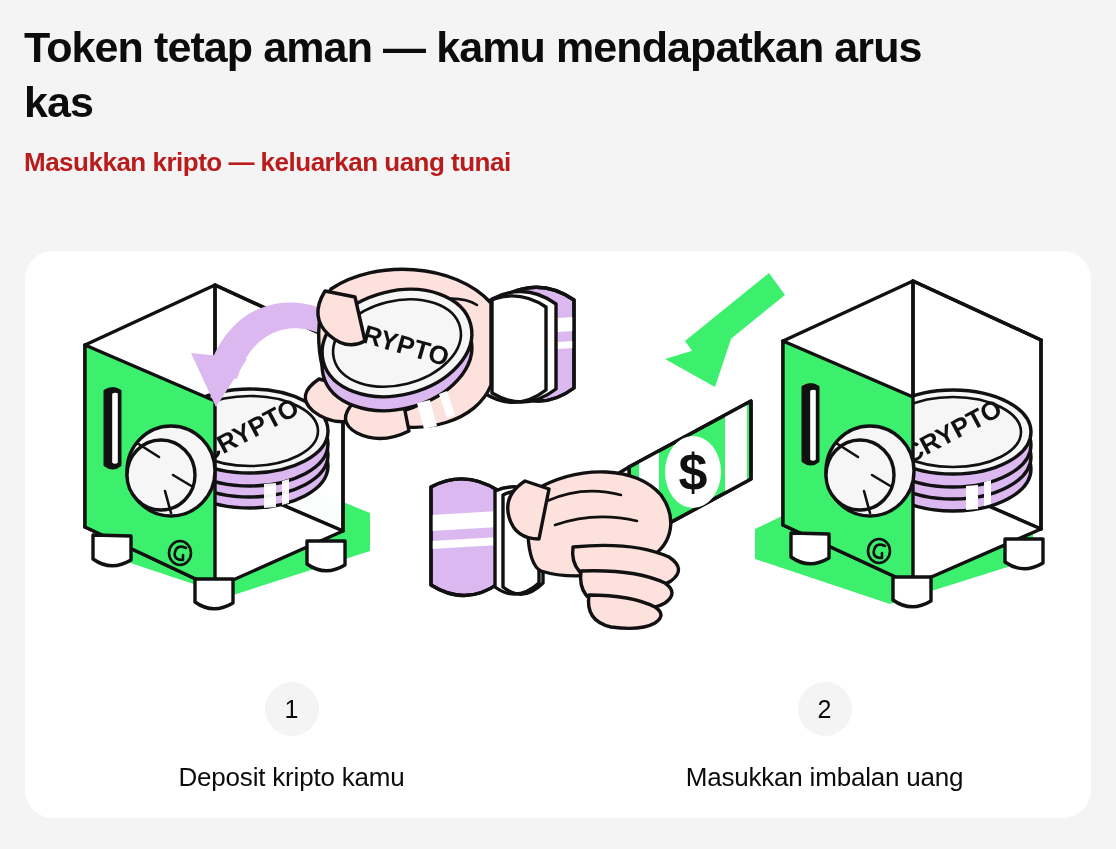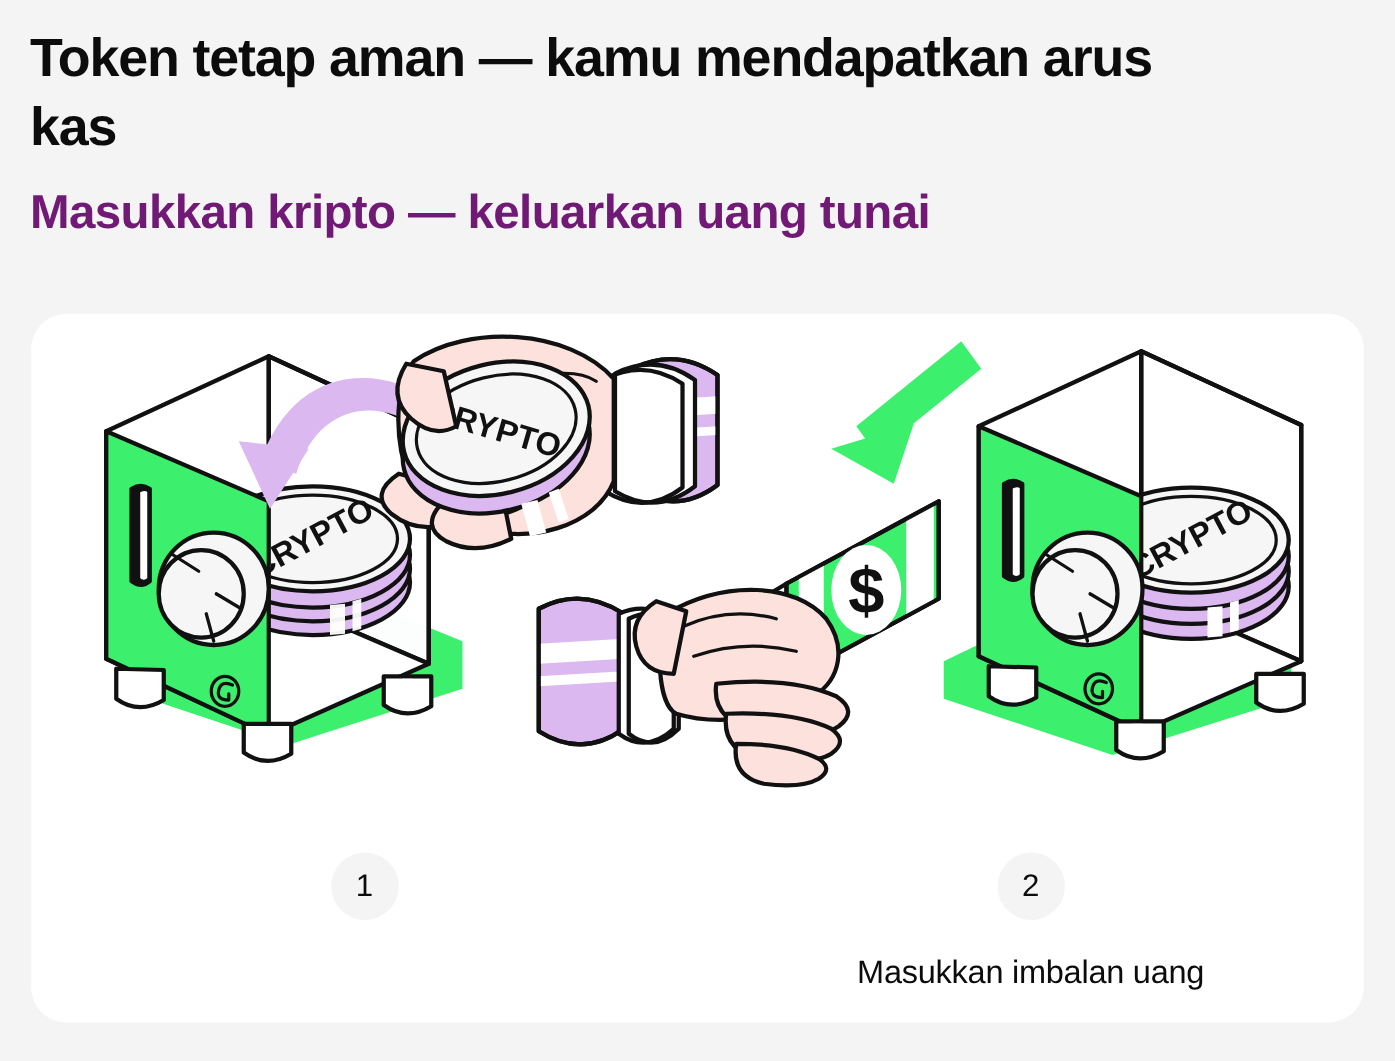--- a/index.html
+++ b/index.html
@@ -29,25 +29,25 @@
     font-size: 43px;
     font-weight: 700;
     line-height: 1.28;
     letter-spacing: -0.9px;
     color: #0c0c0c;
     margin: 0;
     max-width: 975px;
     white-space: pre-line;
   }
   .subtitle {
-    font-size: 38px;
+    font-size: 26px;
     font-weight: 700;
     line-height: 1.3;
     letter-spacing: -0.5px;
-    color: #701a75;
+    color: #b91c1c;
     margin: 16px 0 0 0;
   }
 
   
   .card {
     position: absolute;
     left: 25px;
     top: 251px;
     width: 1066px;
     height: 567px;
@@ -312,20 +312,21 @@
             <path class="sk" d="M500 230 q-22 14 -16 36 q6 22 30 22 l10 -50 Z"></path>
           </g>
         </g>
       </svg>
     </div>
 
     <div class="steps">
 
       <div class="step">
         <div class="step-badge">1</div>
+        <div class="step-label">Deposit kripto kamu</div>
       </div>
 
       <div class="step">
         <div class="step-badge">2</div>
         <div class="step-label">Masukkan imbalan uang</div>
       </div>
 
     </div>
   </div>
 </div>

